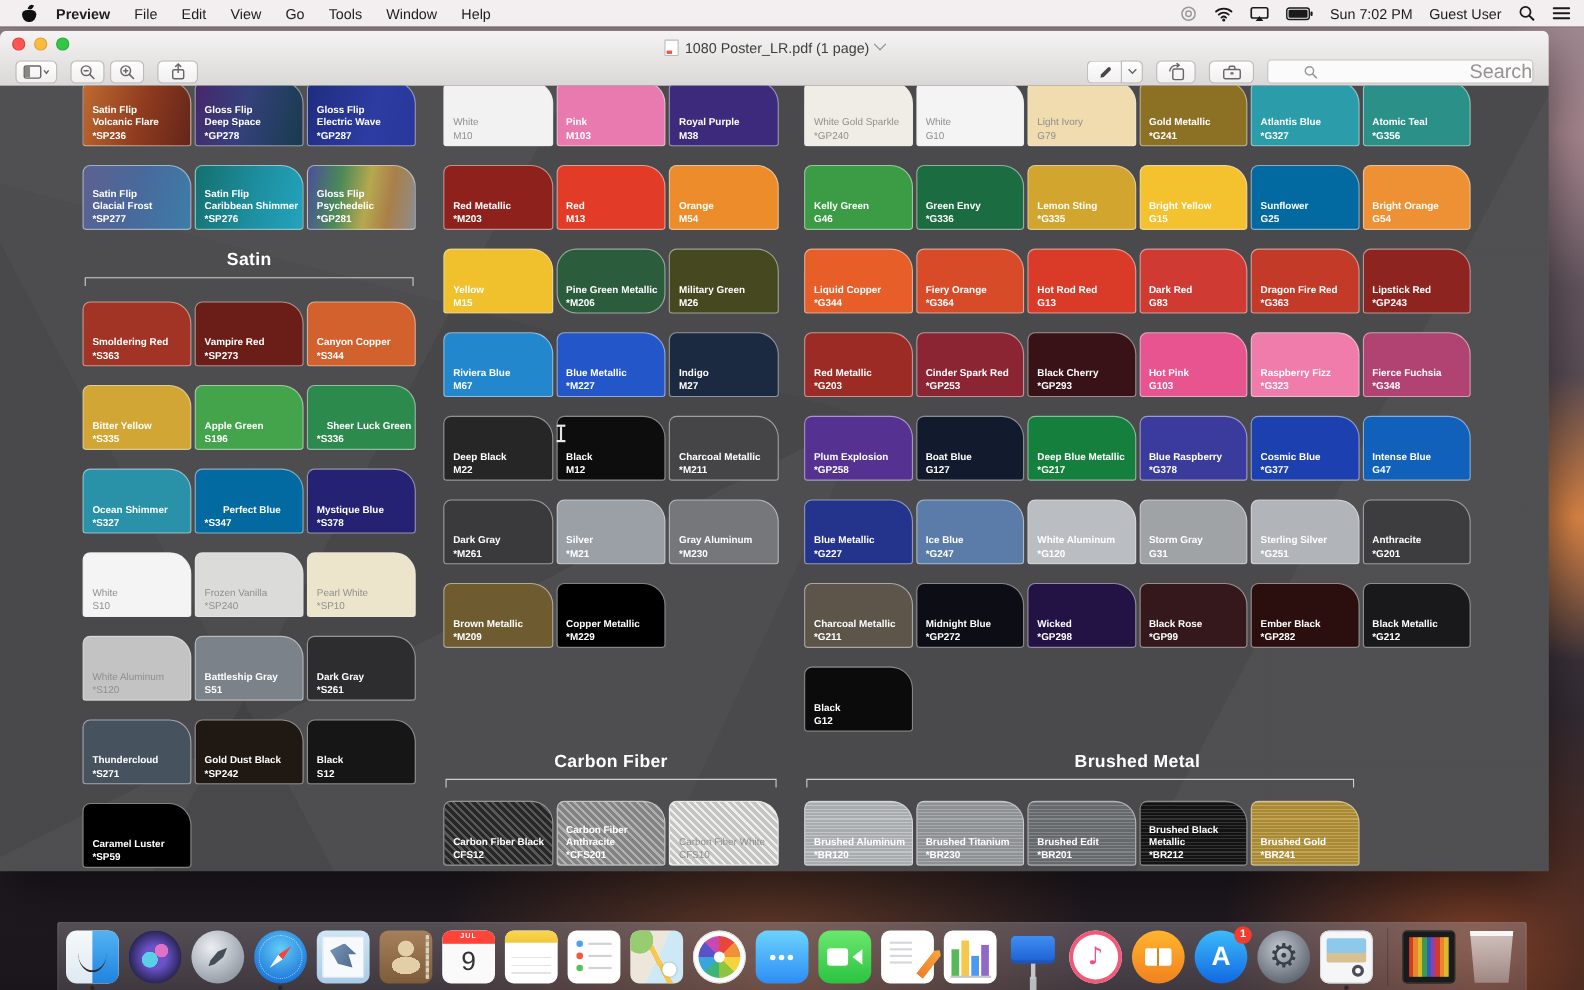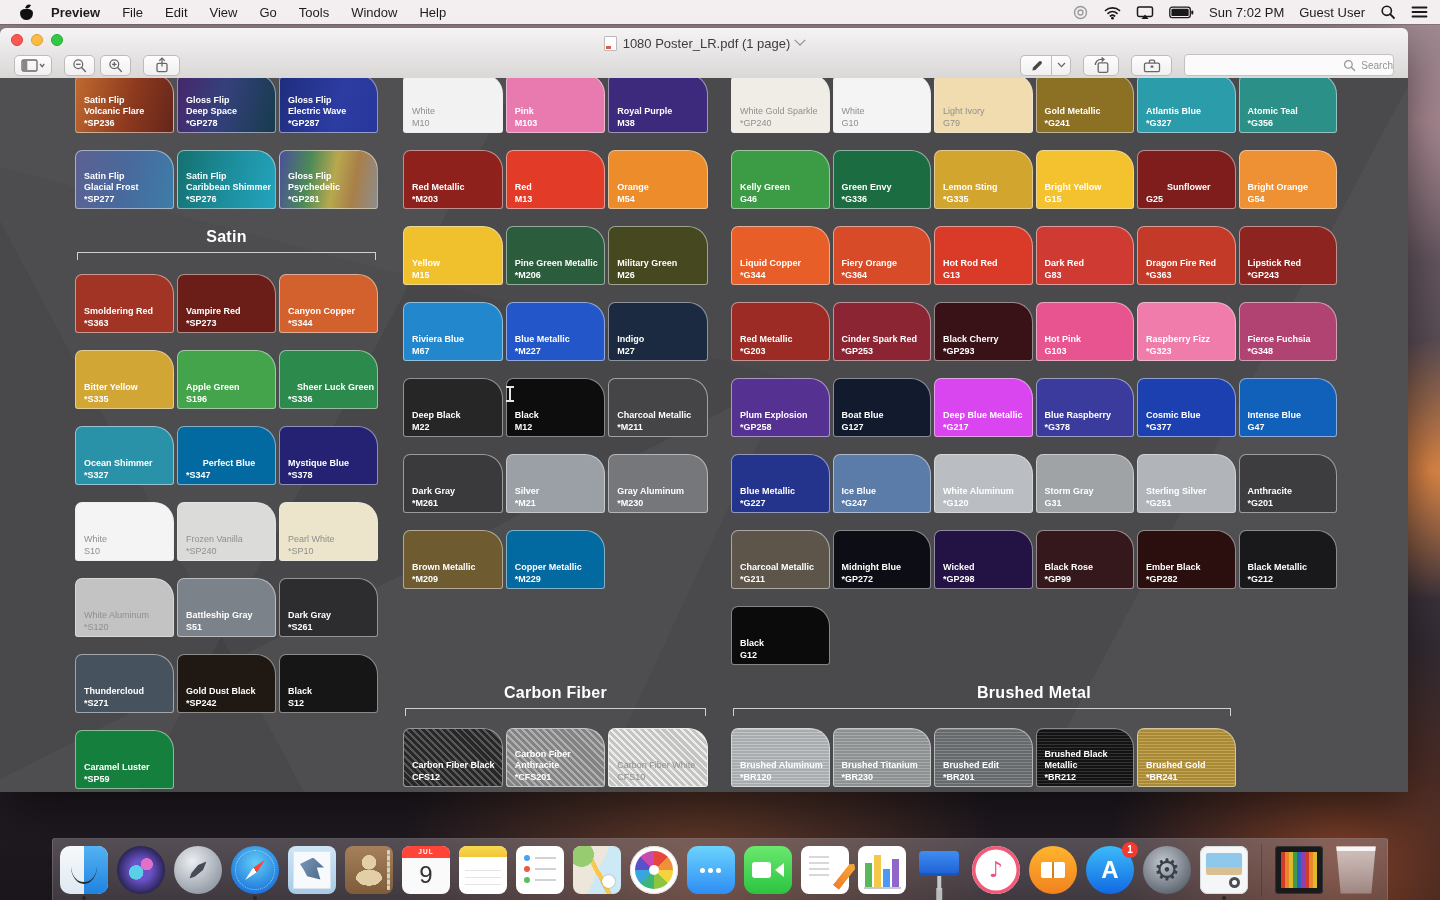--- a/index.html
+++ b/index.html
@@ -46,21 +46,21 @@
   .chev{width:7px;height:7px;border-right:1.5px solid #8e8a8a;border-bottom:1.5px solid #8e8a8a;
     transform:rotate(45deg) translate(-2px,-2px);}
   .toolbar{position:absolute;left:0;top:24px;right:0;height:26px;display:flex;align-items:center;padding:0 14px;}
   .tbtn{height:21px;background:linear-gradient(#fefefe,#f1efef);border:1px solid #bfbbbb;border-radius:5px;
     display:flex;align-items:center;justify-content:center;color:#5c5858;box-sizing:border-box;}
   .tb-gap{width:12px;}
   .tb-gap-s{width:5px;}
   .seg-r{border-radius:5px 0 0 5px;border-right:none;}
   .seg-l{border-radius:0 5px 5px 0;}
   .searchfield{margin-left:auto;width:208px;height:20px;background:#fcfbfb;border:1px solid #c5c1c1;
-    border-radius:4px;display:flex;align-items:center;justify-content:flex-end;gap:5px;color:#969292;font-size:10px;}
+    border-radius:4px;display:flex;align-items:center;justify-content:space-between;gap:5px;color:#969292;font-size:18px;padding-left:32px;}
 
   
   .content{position:absolute;left:0;top:50px;right:0;bottom:0;overflow:hidden;background:#4a4a4c;}
   .content::before{content:"";position:absolute;inset:0;
     background:
       linear-gradient(118deg, rgba(255,255,255,.035) 0 29%, rgba(255,255,255,0) 29%),
       linear-gradient(62deg, rgba(0,0,0,.07) 0 17%, rgba(0,0,0,0) 17%),
       linear-gradient(298deg, rgba(255,255,255,.03) 0 21%, rgba(255,255,255,0) 21%),
       conic-gradient(from 205deg at 56% 42%, rgba(255,255,255,.025) 0 38deg, rgba(0,0,0,.04) 38deg 80deg, rgba(0,0,0,0) 80deg);}
   .pgroup{position:absolute;top:0;height:100%;}
@@ -450,21 +450,21 @@
             <div class="sw-code">*S271</div>
           </div>
           <div class="swatch" style="background: rgb(32, 25, 19);">
             <div class="sw-name">Gold Dust Black</div>
             <div class="sw-code">*SP242</div>
           </div>
           <div class="swatch" style="background: rgb(22, 22, 22);">
             <div class="sw-name">Black</div>
             <div class="sw-code">S12</div>
           </div>
-          <div class="swatch" style="background: #15803d;">
+          <div class="swatch" style="background: #000000;">
             <div class="sw-name">Caramel Luster</div>
             <div class="sw-code">*SP59</div>
           </div>
         </div>
       </div>
       <div class="pgroup" style="left: 403px; width: 305px;">
         <div class="sgrid" style="top: -4px; grid-template-columns: repeat(3, 1fr);">
           <div class="swatch t-dark" style="background: rgb(242, 242, 242);">
             <div class="sw-name">White</div>
             <div class="sw-code">M10</div>
@@ -486,21 +486,21 @@
             <div class="sw-code">M13</div>
           </div>
           <div class="swatch" style="background: rgb(236, 140, 43);">
             <div class="sw-name">Orange</div>
             <div class="sw-code">M54</div>
           </div>
           <div class="swatch" style="background: rgb(241, 192, 45);">
             <div class="sw-name">Yellow</div>
             <div class="sw-code">M15</div>
           </div>
-          <div class="swatch" style="background: rgb(43, 92, 60);">
+          <div class="swatch" style="background: rgb(43, 92, 60); border-radius: 18px;">
             <div class="sw-name">Pine Green Metallic</div>
             <div class="sw-code">*M206</div>
           </div>
           <div class="swatch" style="background: rgb(70, 72, 31);">
             <div class="sw-name">Military Green</div>
             <div class="sw-code">M26</div>
           </div>
           <div class="swatch" style="background: rgb(34, 135, 205);">
             <div class="sw-name">Riviera Blue</div>
             <div class="sw-code">M67</div>
@@ -534,21 +534,21 @@
             <div class="sw-code">*M21</div>
           </div>
           <div class="swatch" style="background: rgb(117, 119, 123);">
             <div class="sw-name">Gray Aluminum</div>
             <div class="sw-code">*M230</div>
           </div>
           <div class="swatch" style="background: rgb(111, 91, 48);">
             <div class="sw-name">Brown Metallic</div>
             <div class="sw-code">*M209</div>
           </div>
-          <div class="swatch" style="background: #0369a1; padding-left: 11px;">
+          <div class="swatch" style="background: #000000; padding-left: 11px;">
             <div class="sw-name">Copper Metallic</div>
             <div class="sw-code">*M229</div>
           </div>
         </div>
         <div class="sec-title" style="top: 606px;">Carbon Fiber</div>
         <div class="sec-bracket" style="top: 630px;"></div>
         <div class="sgrid" style="top: 650px; grid-template-columns: repeat(3, 1fr);">
           <div class="swatch tex-cf" style="background: rgb(46, 46, 46);">
             <div class="sw-name">Carbon Fiber Black</div>
             <div class="sw-code">CFS12</div>
@@ -599,21 +599,21 @@
             <div class="sw-code">*G336</div>
           </div>
           <div class="swatch" style="background: rgb(210, 165, 47);">
             <div class="sw-name">Lemon Sting</div>
             <div class="sw-code">*G335</div>
           </div>
           <div class="swatch" style="background: rgb(243, 194, 46);">
             <div class="sw-name">Bright Yellow</div>
             <div class="sw-code">G15</div>
           </div>
-          <div class="swatch" style="background: #7f1d1d; text-align: center;">
+          <div class="swatch" style="background: #0369a1;">
             <div class="sw-name">Sunflower</div>
             <div class="sw-code">G25</div>
           </div>
           <div class="swatch" style="background: rgb(238, 145, 52);">
             <div class="sw-name">Bright Orange</div>
             <div class="sw-code">G54</div>
           </div>
           <div class="swatch" style="background: rgb(231, 94, 41);">
             <div class="sw-name">Liquid Copper</div>
             <div class="sw-code">*G344</div>
@@ -663,21 +663,21 @@
             <div class="sw-code">*G348</div>
           </div>
           <div class="swatch" style="background: rgb(85, 49, 146);">
             <div class="sw-name">Plum Explosion</div>
             <div class="sw-code">*GP258</div>
           </div>
           <div class="swatch" style="background: rgb(17, 27, 45);">
             <div class="sw-name">Boat Blue</div>
             <div class="sw-code">G127</div>
           </div>
-          <div class="swatch" style="background: #d946ef;">
+          <div class="swatch" style="background: #15803d;">
             <div class="sw-name">Deep Blue Metallic</div>
             <div class="sw-code">*G217</div>
           </div>
           <div class="swatch" style="background: rgb(59, 59, 157);">
             <div class="sw-name">Blue Raspberry</div>
             <div class="sw-code">*G378</div>
           </div>
           <div class="swatch" style="background: rgb(29, 64, 176);">
             <div class="sw-name">Cosmic Blue</div>
             <div class="sw-code">*G377</div>

